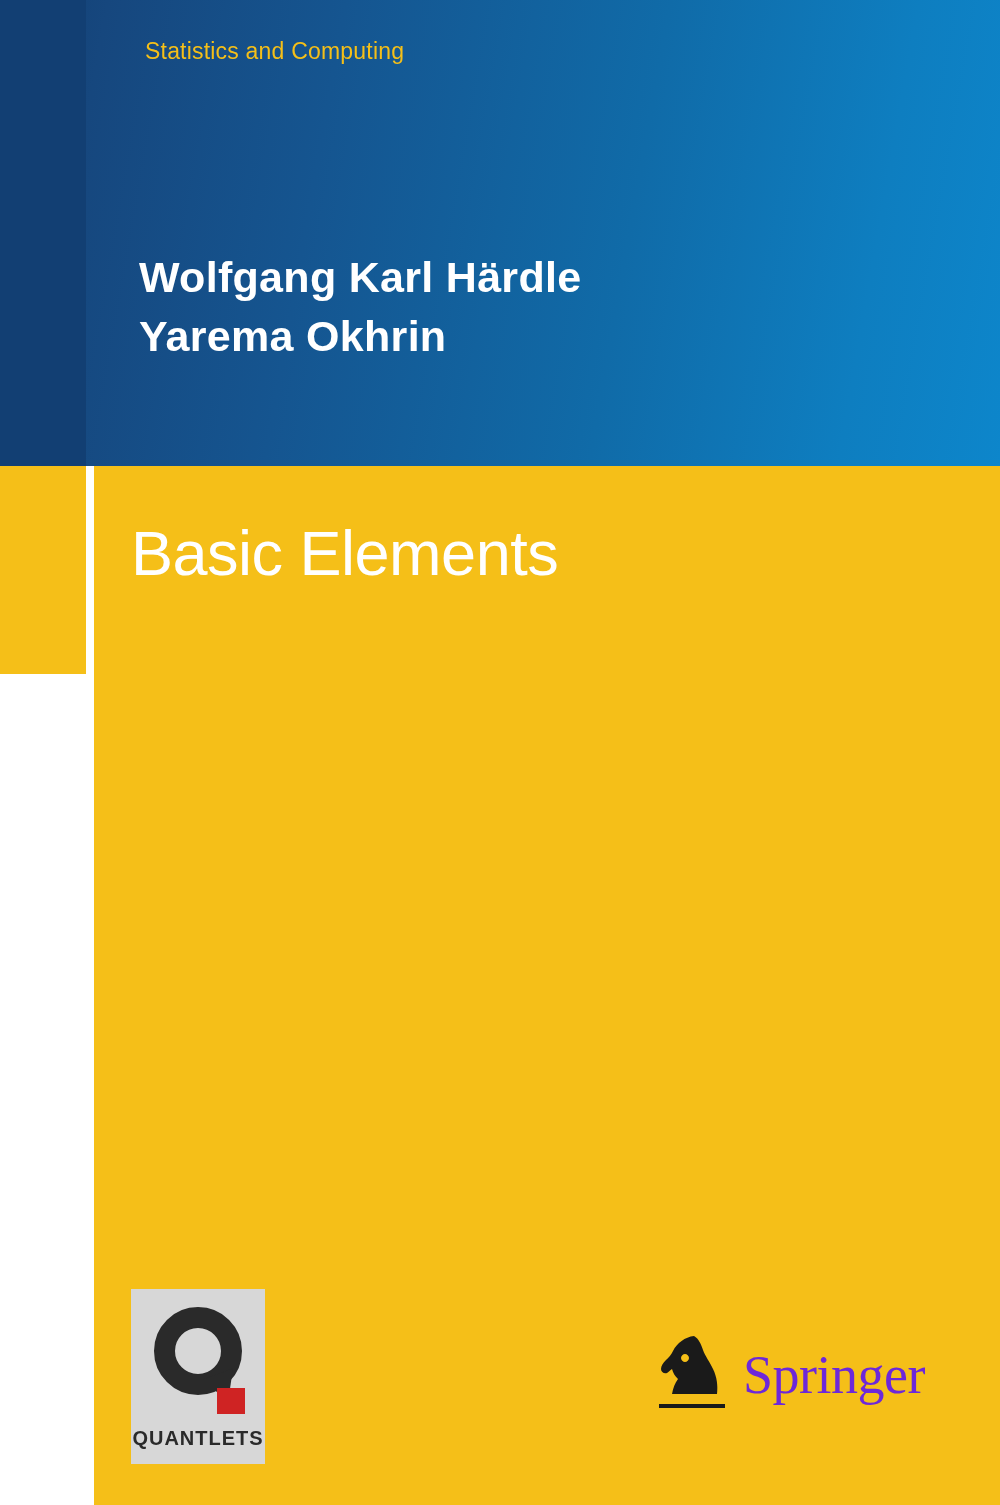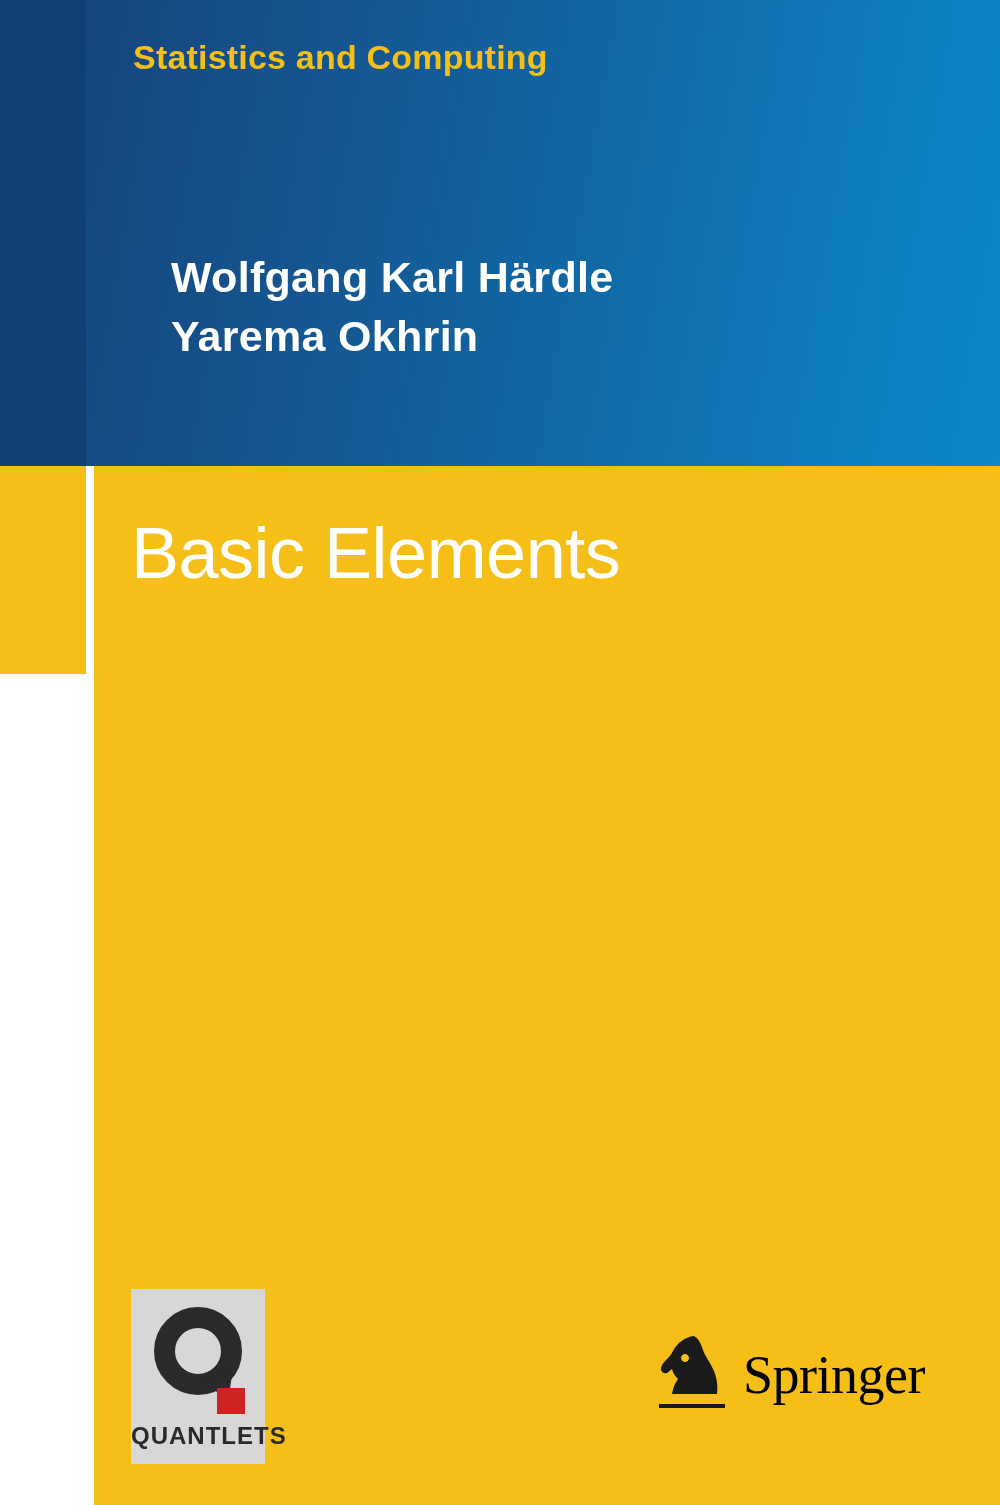--- a/index.html
+++ b/index.html
@@ -31,41 +31,40 @@
   .spine-dark {
     position: absolute;
     left: 0;
     top: 0;
     width: 86px;
     height: 466px;
     background: #123f73;
   }
   .series-title {
     position: absolute;
-    left: 133px;
+    left: 145px;
     top: 38px;
-    font-size: 34px;
-    font-weight: bold;
+    font-size: 23px;
+    font-weight: normal;
     color: #f5bf18;
     letter-spacing: 0.2px;
     white-space: nowrap;
   }
   .authors {
     position: absolute;
     left: 139px;
     top: 248px;
     color: #ffffff;
     font-size: 43px;
     font-weight: bold;
     line-height: 59px;
     letter-spacing: 0.3px;
   }
   .authors div {
     white-space: nowrap;
-    margin-left: 32px;
   }
 
   
   .yellow-body {
     position: absolute;
     left: 0;
     top: 466px;
     width: 1000px;
     height: 1039px;
     background: #f5bf18;
@@ -87,21 +86,21 @@
     height: 1039px;
     background: #ffffff;
   }
 
   .book-title {
     position: absolute;
     left: 131px;
     top: 496px;
     width: 790px;
     color: #ffffff;
-    font-size: 72px;
+    font-size: 63px;
     font-weight: normal;
     line-height: 114px;
     letter-spacing: -0.5px;
   }
   .book-title div { white-space: nowrap; }
 
   
   .quantlet {
     position: absolute;
     left: 131px;
@@ -138,40 +137,40 @@
     width: 28px;
     height: 26px;
     background: #cf2323;
   }
   .ql-label {
     position: absolute;
     left: 0;
     bottom: 14px;
     width: 134px;
     text-align: center;
-    font-size: 24px;
+    font-size: 20px;
     font-weight: bold;
     color: #2a2a2a;
     letter-spacing: 1px;
   }
 
   
   .springer {
     position: absolute;
     left: 655px;
     top: 1330px;
     width: 265px;
     height: 90px;
   }
   .springer-word {
     position: absolute;
     left: 88px;
     top: 14px;
     font-size: 54px;
-    color: #000000;
+    color: #6d28d9;
     font-family: "Liberation Serif", serif;
     letter-spacing: -0.5px;
   }
   .springer-mark {
     position: absolute;
     left: 0;
     top: 0;
     width: 78px;
     height: 88px;
   }

